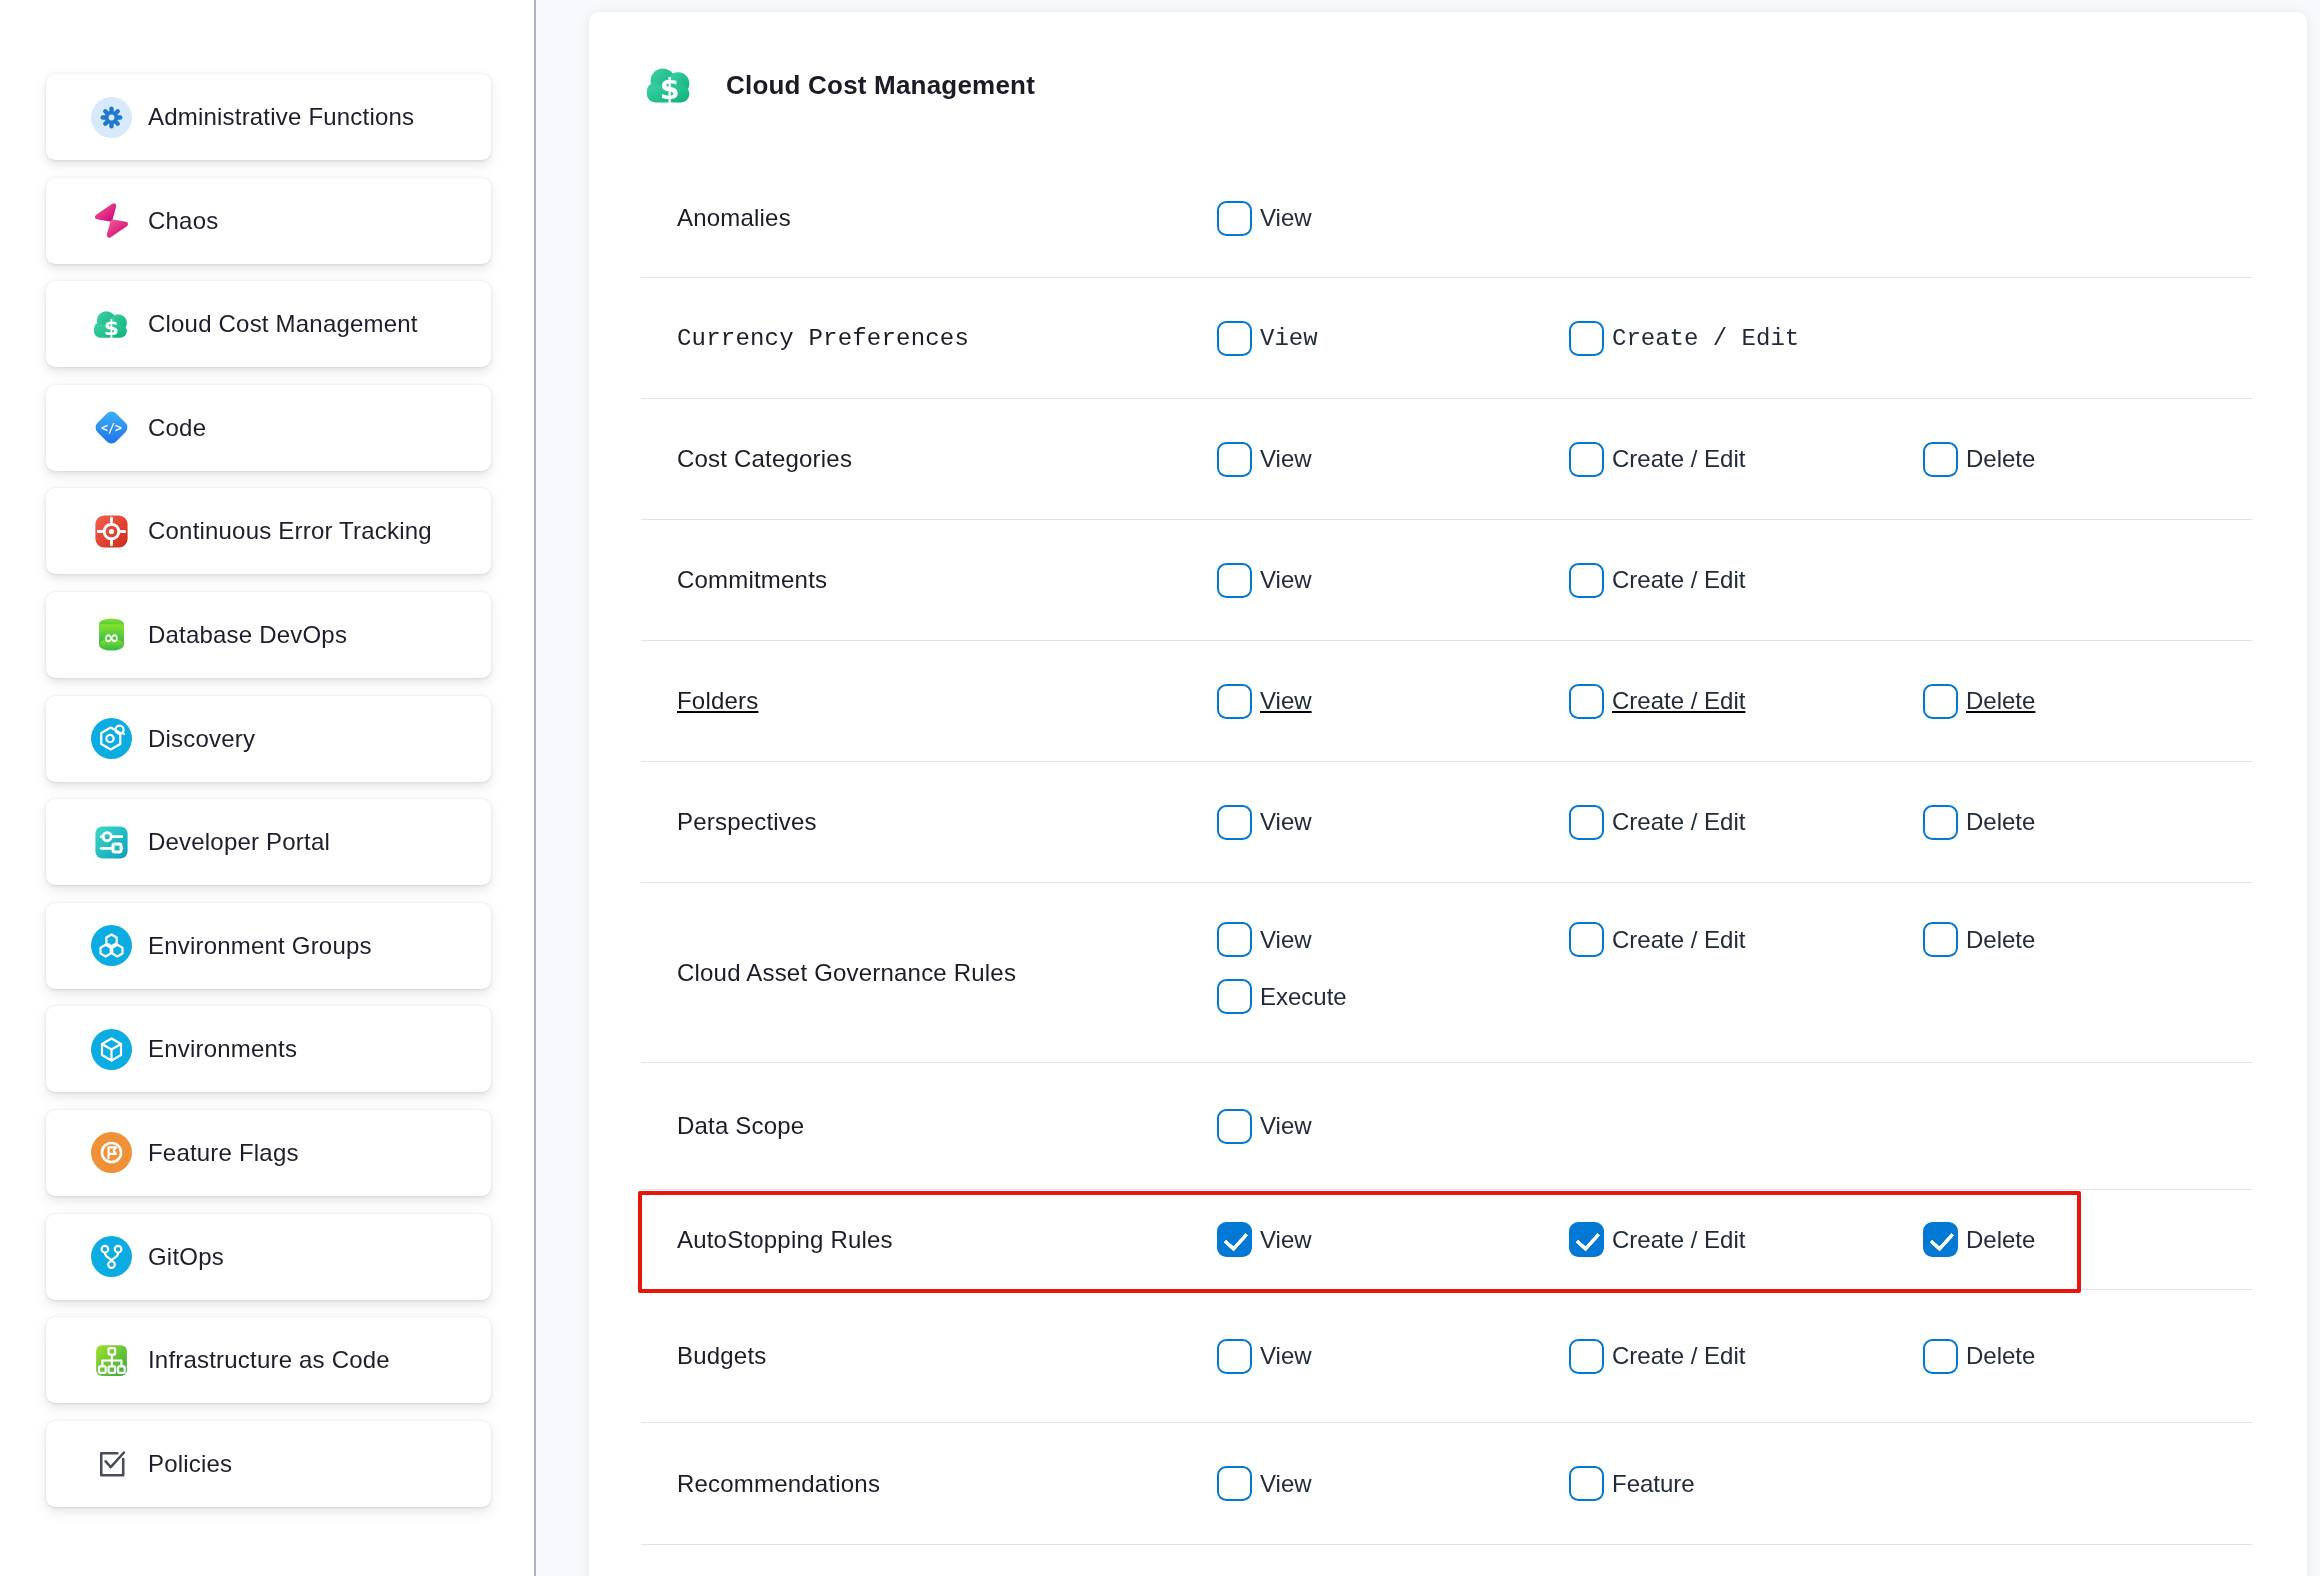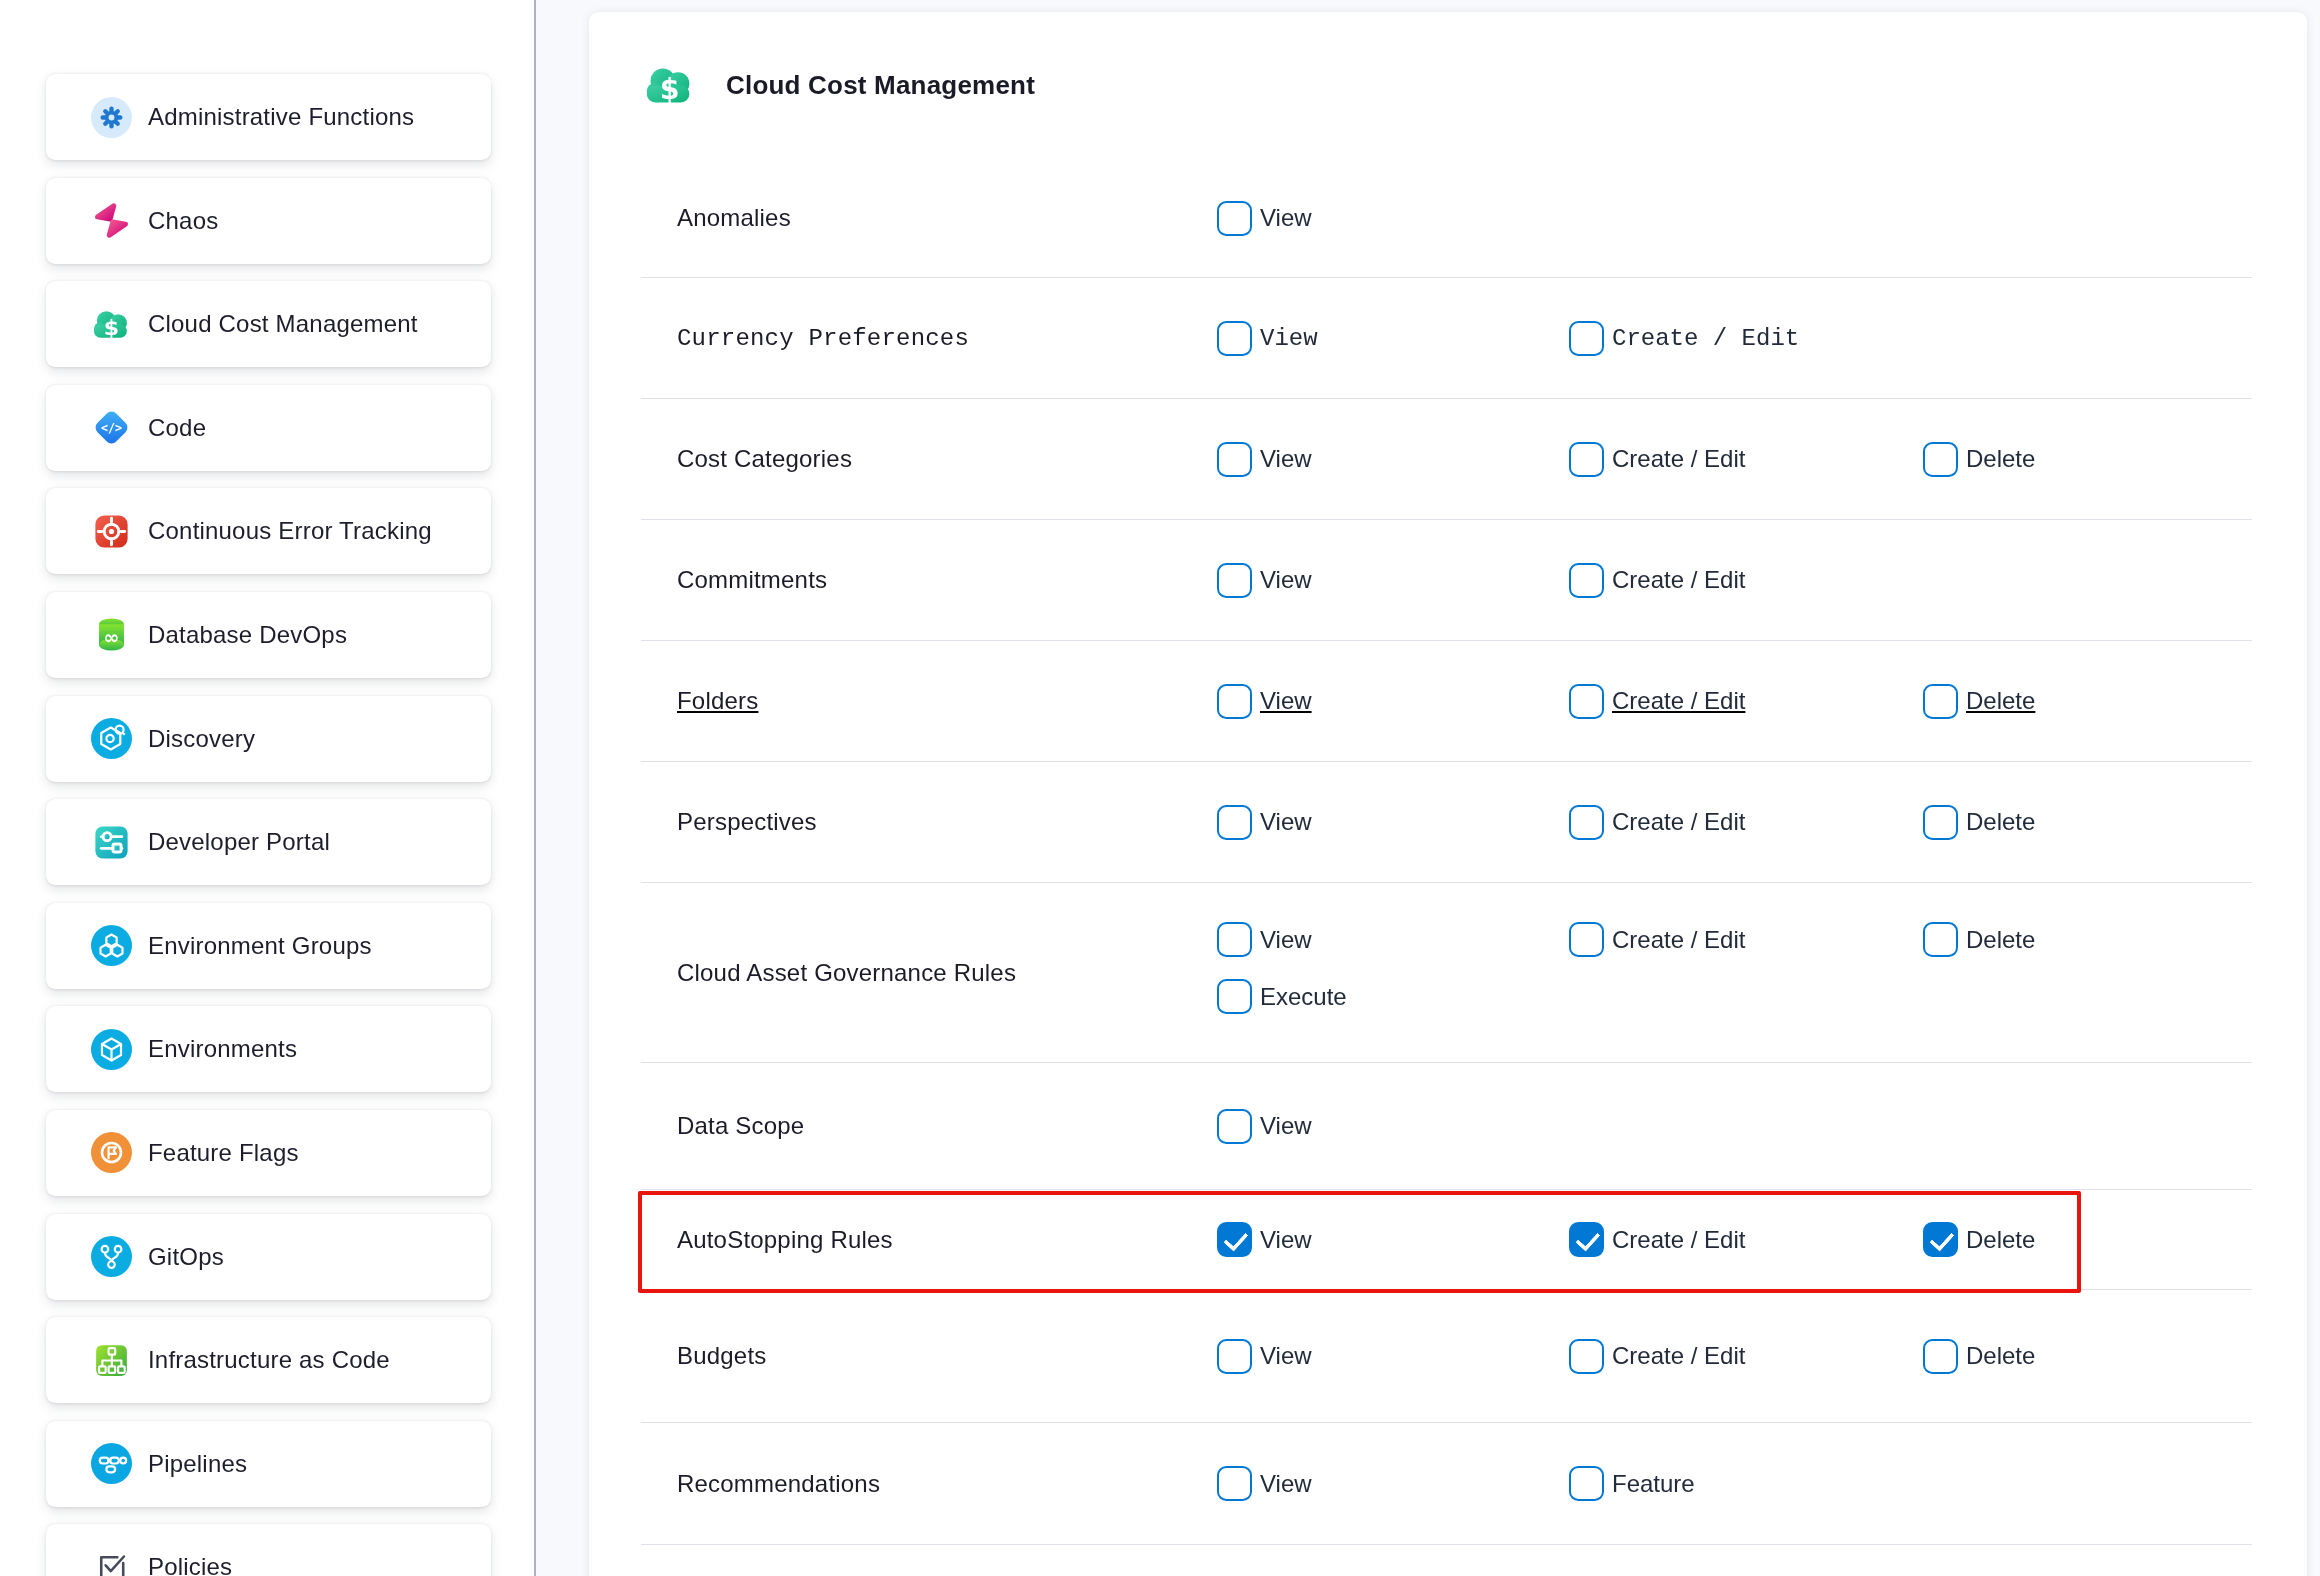--- a/index.html
+++ b/index.html
@@ -271,35 +271,20 @@
             <rect x="37" y="36" width="9" height="9" rx="1.5"></rect>
             <path d="M28.5 20 V28 M28.5 28 H15.5 V36 M28.5 28 V36 M28.5 28 H41.5 V36"></path>
           </g>
         </svg>
       </span>
       <span class="side-label">Infrastructure as Code</span>
     </div>
     <div class="side-item">
       <span class="side-icon">
         <svg viewBox="0 0 56 56">
-          <circle cx="28" cy="28" r="28" fill="#0BA7E2"></circle>
-          <g stroke="#fff" stroke-width="3" fill="none">
-            <rect x="12" y="20" width="12" height="8" rx="4"></rect>
-            <rect x="26" y="20" width="12" height="8" rx="4"></rect>
-            <rect x="40" y="20" width="8" height="8" rx="4"></rect>
-            <rect x="21" y="32" width="12" height="8" rx="4"></rect>
-            <line x1="22" y1="24" x2="28" y2="24"></line>
-          </g>
-        </svg>
-      </span>
-      <span class="side-label">Pipelines</span>
-    </div>
-    <div class="side-item">
-      <span class="side-icon">
-        <svg viewBox="0 0 56 56">
           <g stroke="#474C5A" stroke-width="3.5" fill="none" stroke-linecap="round" stroke-linejoin="round">
             <path d="M44 22 V44 H14 V14 H36"></path>
             <path d="M20 25 L27 33 L45 13"></path>
           </g>
         </svg>
       </span>
       <span class="side-label">Policies</span>
     </div>
   </nav>
 

